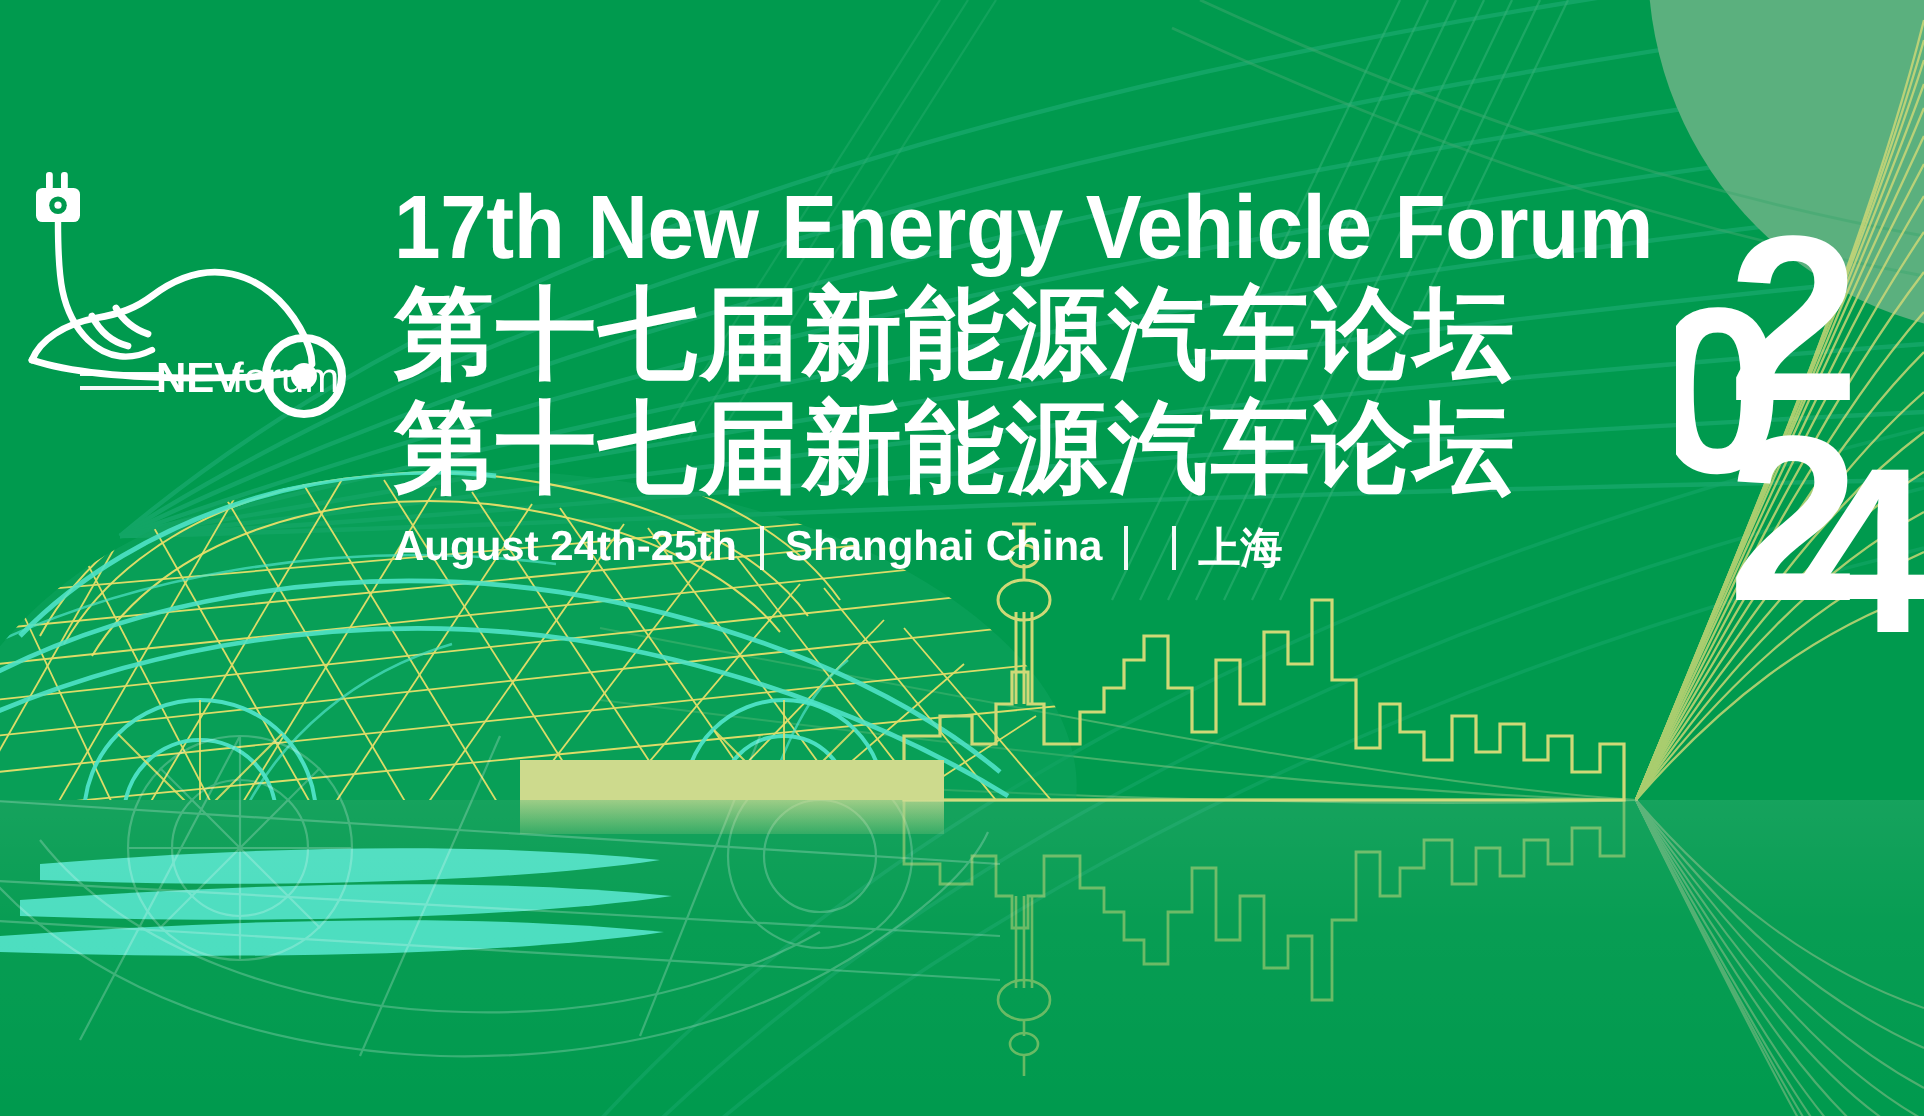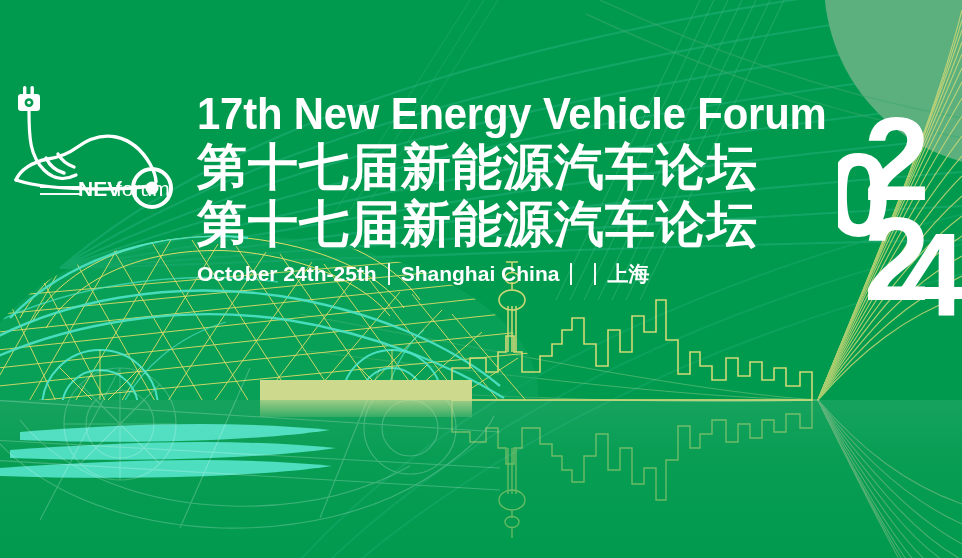--- a/index.html
+++ b/index.html
@@ -360,21 +360,21 @@
     <text x="74" y="120" font-family="Liberation Sans, DejaVu Sans, sans-serif" font-size="21" font-weight="bold" fill="#ffffff">NEV</text>
     <text x="112" y="120" font-family="Liberation Sans, DejaVu Sans, sans-serif" font-size="21" font-weight="normal" fill="#ffffff">forum</text>
   </svg>
 
   <div id="text-block">
     <div id="title-en">17th New Energy Vehicle Forum</div>
     <div class="title-cn">第十七届新能源汽车论坛</div>
     <div class="title-cn">第十七届新能源汽车论坛</div>
 
     <div id="info-line">
-      <span class="seg">October 24th-25th</span>
+      <span class="seg">August 24th-25th</span>
       <span class="sep"></span>
       <span class="seg">Shanghai China</span>
       <span class="sep"></span>
       <span class="sep"></span>
       <span class="seg cn">上海</span>
     </div>
   </div>
 
   <svg id="year-mark" viewBox="0 0 124 216">
     <g fill="#ffffff" font-family="Liberation Sans, DejaVu Sans, sans-serif" font-size="118" font-weight="bold">

